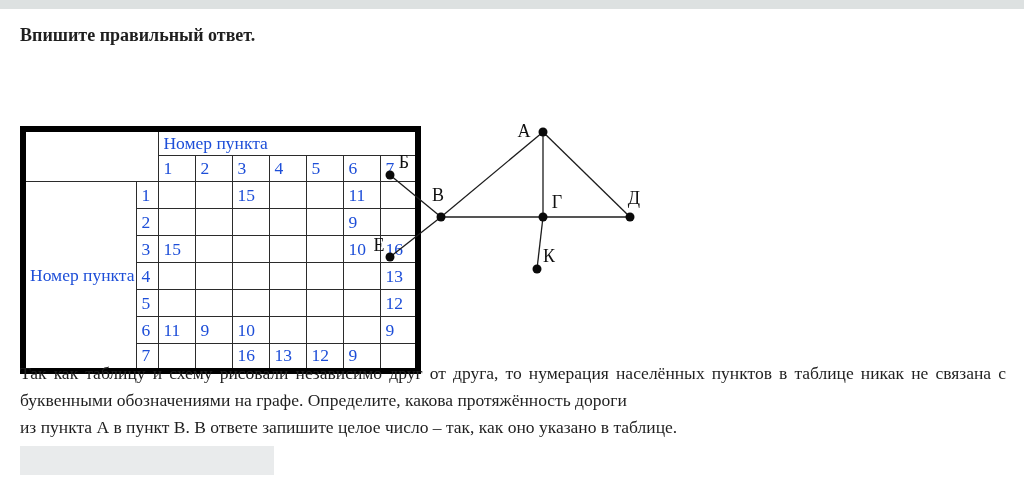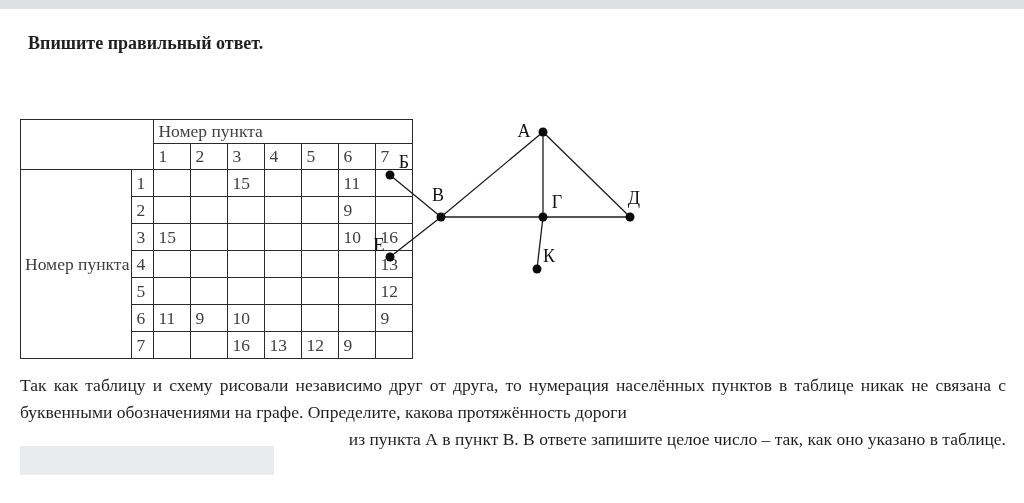--- a/index.html
+++ b/index.html
@@ -14,47 +14,47 @@
   }
   .topbar {
     position: absolute;
     left: 0; top: 0;
     width: 1024px; height: 9px;
     background: #dde1e1;
   }
   .heading {
     position: absolute;
     left: 20px; top: 24px;
-    margin: 8px;
+    margin: 0;
     font-size: 18px;
     font-weight: bold;
     line-height: 22px;
   }
   .para {
     position: absolute;
     left: 20px;
     width: 986px;
     font-size: 17.5px;
     line-height: 27px;
     text-align: justify;
   }
   .p1 { top: 62px; }
   .p2 { top: 360px; }
-  .p2 .just { display: block; text-align: justify; margin-top: 12px; }
-  .p2 .plain { display: block; text-align: right; }
+  .p2 .just { display: block; text-align: justify; }
+  .p2 .plain { display: block; text-align: left; }
 
   table.dist {
     position: absolute;
-    left: 20px; top: 119px;
+    left: 20px; top: 126px;
     border-collapse: collapse;
     table-layout: fixed;
-    border: 1px solid #000000;
+    border: 6px solid #000000;
     font-family: "Liberation Serif", serif;
     font-size: 17.5px;
-    color: #404040;
+    color: #1d4ed8;
   }
   table.dist td {
     border: 1.5px solid #2b2b2b;
     padding: 1px 2px 1px 4px;
     vertical-align: middle;
     overflow: hidden;
     white-space: nowrap;
   }
   tr.hrow1 { height: 24px; }
   tr.hrow2 { height: 26px; }

